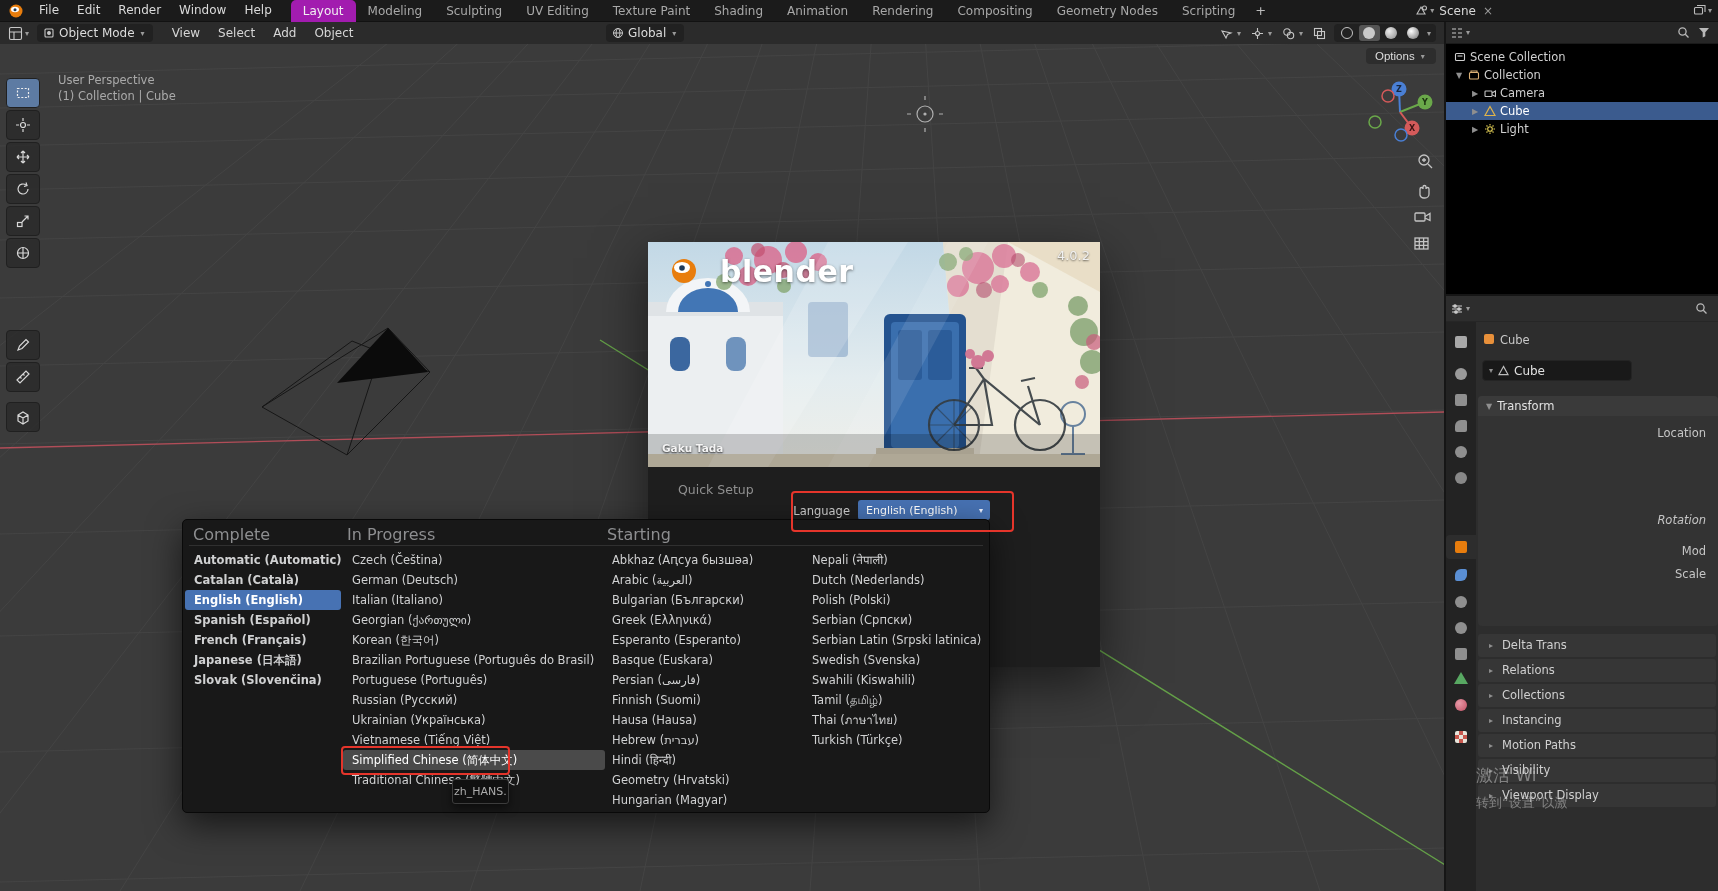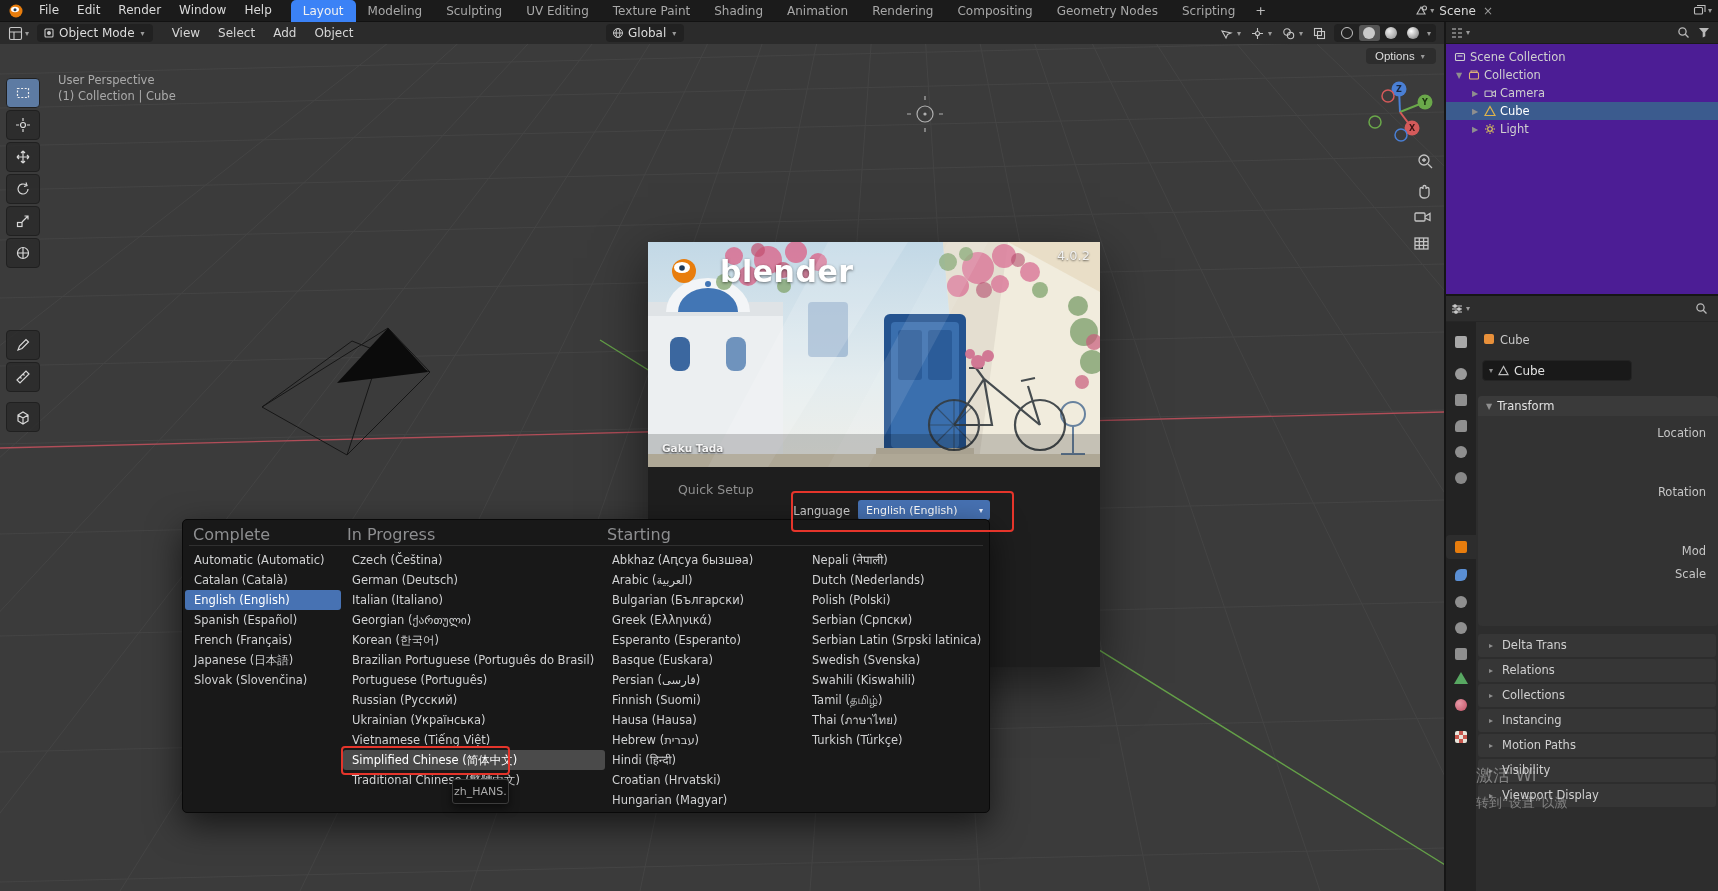--- a/index.html
+++ b/index.html
@@ -9,21 +9,21 @@
   svg{display:block;}
 
   
   #topbar{position:absolute;left:0;top:0;width:1718px;height:22px;background:#1b1b1b;
           display:flex;align-items:center;border-bottom:1px solid #121212;box-sizing:border-box;}
   .blogo{margin:0 6px 0 8px;display:flex;}
   .tb-menus{display:flex;}
   .tb-menu{padding:0 9px;line-height:21px;color:#dadada;cursor:default;}
   .tabs{display:flex;margin-left:10px;}
   .tab{padding:0 12px;line-height:22px;color:#a8a8a8;border-radius:5px 5px 0 0;white-space:nowrap;}
-  .tab.active{background:#3b82f6;color:#f2f2f2;}
+  .tab.active{background:#a21caf;color:#f2f2f2;}
   .tb-plus{color:#bdbdbd;padding:0 8px;font-size:13px;}
   .tb-right{margin-left:auto;display:flex;align-items:center;padding-right:4px;}
   .tb-scene{color:#d8d8d8;margin:0 3px;}
   .tb-x{color:#9a9a9a;font-size:12px;margin:0 4px;}
   .tb-spacer{width:196px;}
 
   
   #vheader{position:absolute;left:0;top:22px;width:1444px;height:22px;background:#2b2b2b;
            display:flex;align-items:center;}
   .hbtn{background:none;border:none;display:flex;align-items:center;margin-left:8px;padding:0;}
@@ -39,21 +39,21 @@
   .shslot.active{background:#545454;}
   .sph{width:12px;height:12px;border-radius:50%;}
   .sph.wire{border:1.5px solid #c4c4c4;box-sizing:border-box;}
   .sph.solid{background:#c9c9c9;}
   .sph.material{background:radial-gradient(circle at 35% 35%,#ececec,#8a8a8a);}
   .sph.rendered{background:radial-gradient(circle at 35% 35%,#ffffff,#6f6f6f);}
 
   
   #outliner-header{position:absolute;left:1444px;top:22px;width:274px;height:22px;background:#262626;
                    display:flex;align-items:center;border-bottom:1px solid #1a1a1a;box-sizing:border-box;}
-  #outliner{position:absolute;left:1444px;top:44px;width:274px;height:252px;background:#4c1d95;padding-top:4px;box-sizing:border-box;}
+  #outliner{position:absolute;left:1444px;top:44px;width:274px;height:252px;background:#000000;padding-top:4px;box-sizing:border-box;}
   .ol-row{height:18px;display:flex;align-items:center;color:#cfcfcf;font-size:11.5px;gap:4px;white-space:nowrap;}
   .ol-row.selected{background:#3b5b8e;color:#fff;}
   .chev{color:#8f8f8f;font-size:8px;width:10px;text-align:center;flex:0 0 auto;}
 
   
   #props-header{position:absolute;left:1444px;top:296px;width:274px;height:26px;background:#2d2d2d;
                 display:flex;align-items:center;border-bottom:1px solid #262626;box-sizing:border-box;}
   #props{position:absolute;left:1444px;top:322px;width:274px;height:569px;background:#2d2d2d;}
   #ptabstrip{position:absolute;left:1444px;top:322px;width:32px;height:569px;background:#232323;}
   .ptab{position:absolute;left:1448px;width:26px;height:24px;display:flex;align-items:center;justify-content:center;}
@@ -575,21 +575,21 @@
     <span>Cube</span>
   </div>
 
   <div id="transform-panel">
     <div id="transform-head">
       <span class="chev" style="width:auto;">▼</span>
       <span>Transform</span>
     </div>
   </div>
   <div class="p-label" style="top:426px;">Location</div>
-  <div class="p-label" style="top:485px;">Rotation</div>
+  <div class="p-label" style="top:513px;font-style:italic;">Rotation</div>
   <div class="p-label" style="top:544px;">Mod</div>
   <div class="p-label" style="top:567px;">Scale</div>
 
   <div id="prop-panels">
 
       <div class="prop-panel">
         <span class="chev">▸</span>
         <span>Delta Trans</span>
       </div>
 
@@ -731,21 +731,21 @@
       <span class="caret">▾</span>
     </div>
   </div>
 
   <div id="langmenu">
     <div class="lm-h" style="left:10px;">Complete</div>
     <div class="lm-h" style="left:164px;">In Progress</div>
     <div class="lm-h" style="left:424px;">Starting</div>
     <div id="lm-div"></div>
 
-    <div class="lm-col" style="left:2px;width:156px;">
+    <div class="lm-col" style="left:2px;width:156px;font-weight:bold;">
 
     <div class="lang-item">Automatic (Automatic)</div>
         <div class="lang-item">Catalan (Català)</div>
         <div class="lang-item selected">English (English)</div>
         <div class="lang-item">Spanish (Español)</div>
         <div class="lang-item">French (Français)</div>
         <div class="lang-item">Japanese (日本語)</div>
         <div class="lang-item">Slovak (Slovenčina)</div>
       </div>
     <div class="lm-col" style="left:160px;width:262px;">
@@ -769,21 +769,21 @@
         <div class="lang-item">Arabic (العربية)</div>
         <div class="lang-item">Bulgarian (Български)</div>
         <div class="lang-item">Greek (Ελληνικά)</div>
         <div class="lang-item">Esperanto (Esperanto)</div>
         <div class="lang-item">Basque (Euskara)</div>
         <div class="lang-item">Persian (فارسی)</div>
         <div class="lang-item">Finnish (Suomi)</div>
         <div class="lang-item">Hausa (Hausa)</div>
         <div class="lang-item">Hebrew (עברית)</div>
         <div class="lang-item">Hindi (हिन्दी)</div>
-        <div class="lang-item">Croatian (Hrvatski)</div>
+        <div class="lang-item">Geometry (Hrvatski)</div>
         <div class="lang-item">Hungarian (Magyar)</div>
       </div>
     <div class="lm-col" style="left:620px;width:186px;">
 
     <div class="lang-item">Nepali (नेपाली)</div>
         <div class="lang-item">Dutch (Nederlands)</div>
         <div class="lang-item">Polish (Polski)</div>
         <div class="lang-item">Serbian (Српски)</div>
         <div class="lang-item">Serbian Latin (Srpski latinica)</div>
         <div class="lang-item">Swedish (Svenska)</div>

